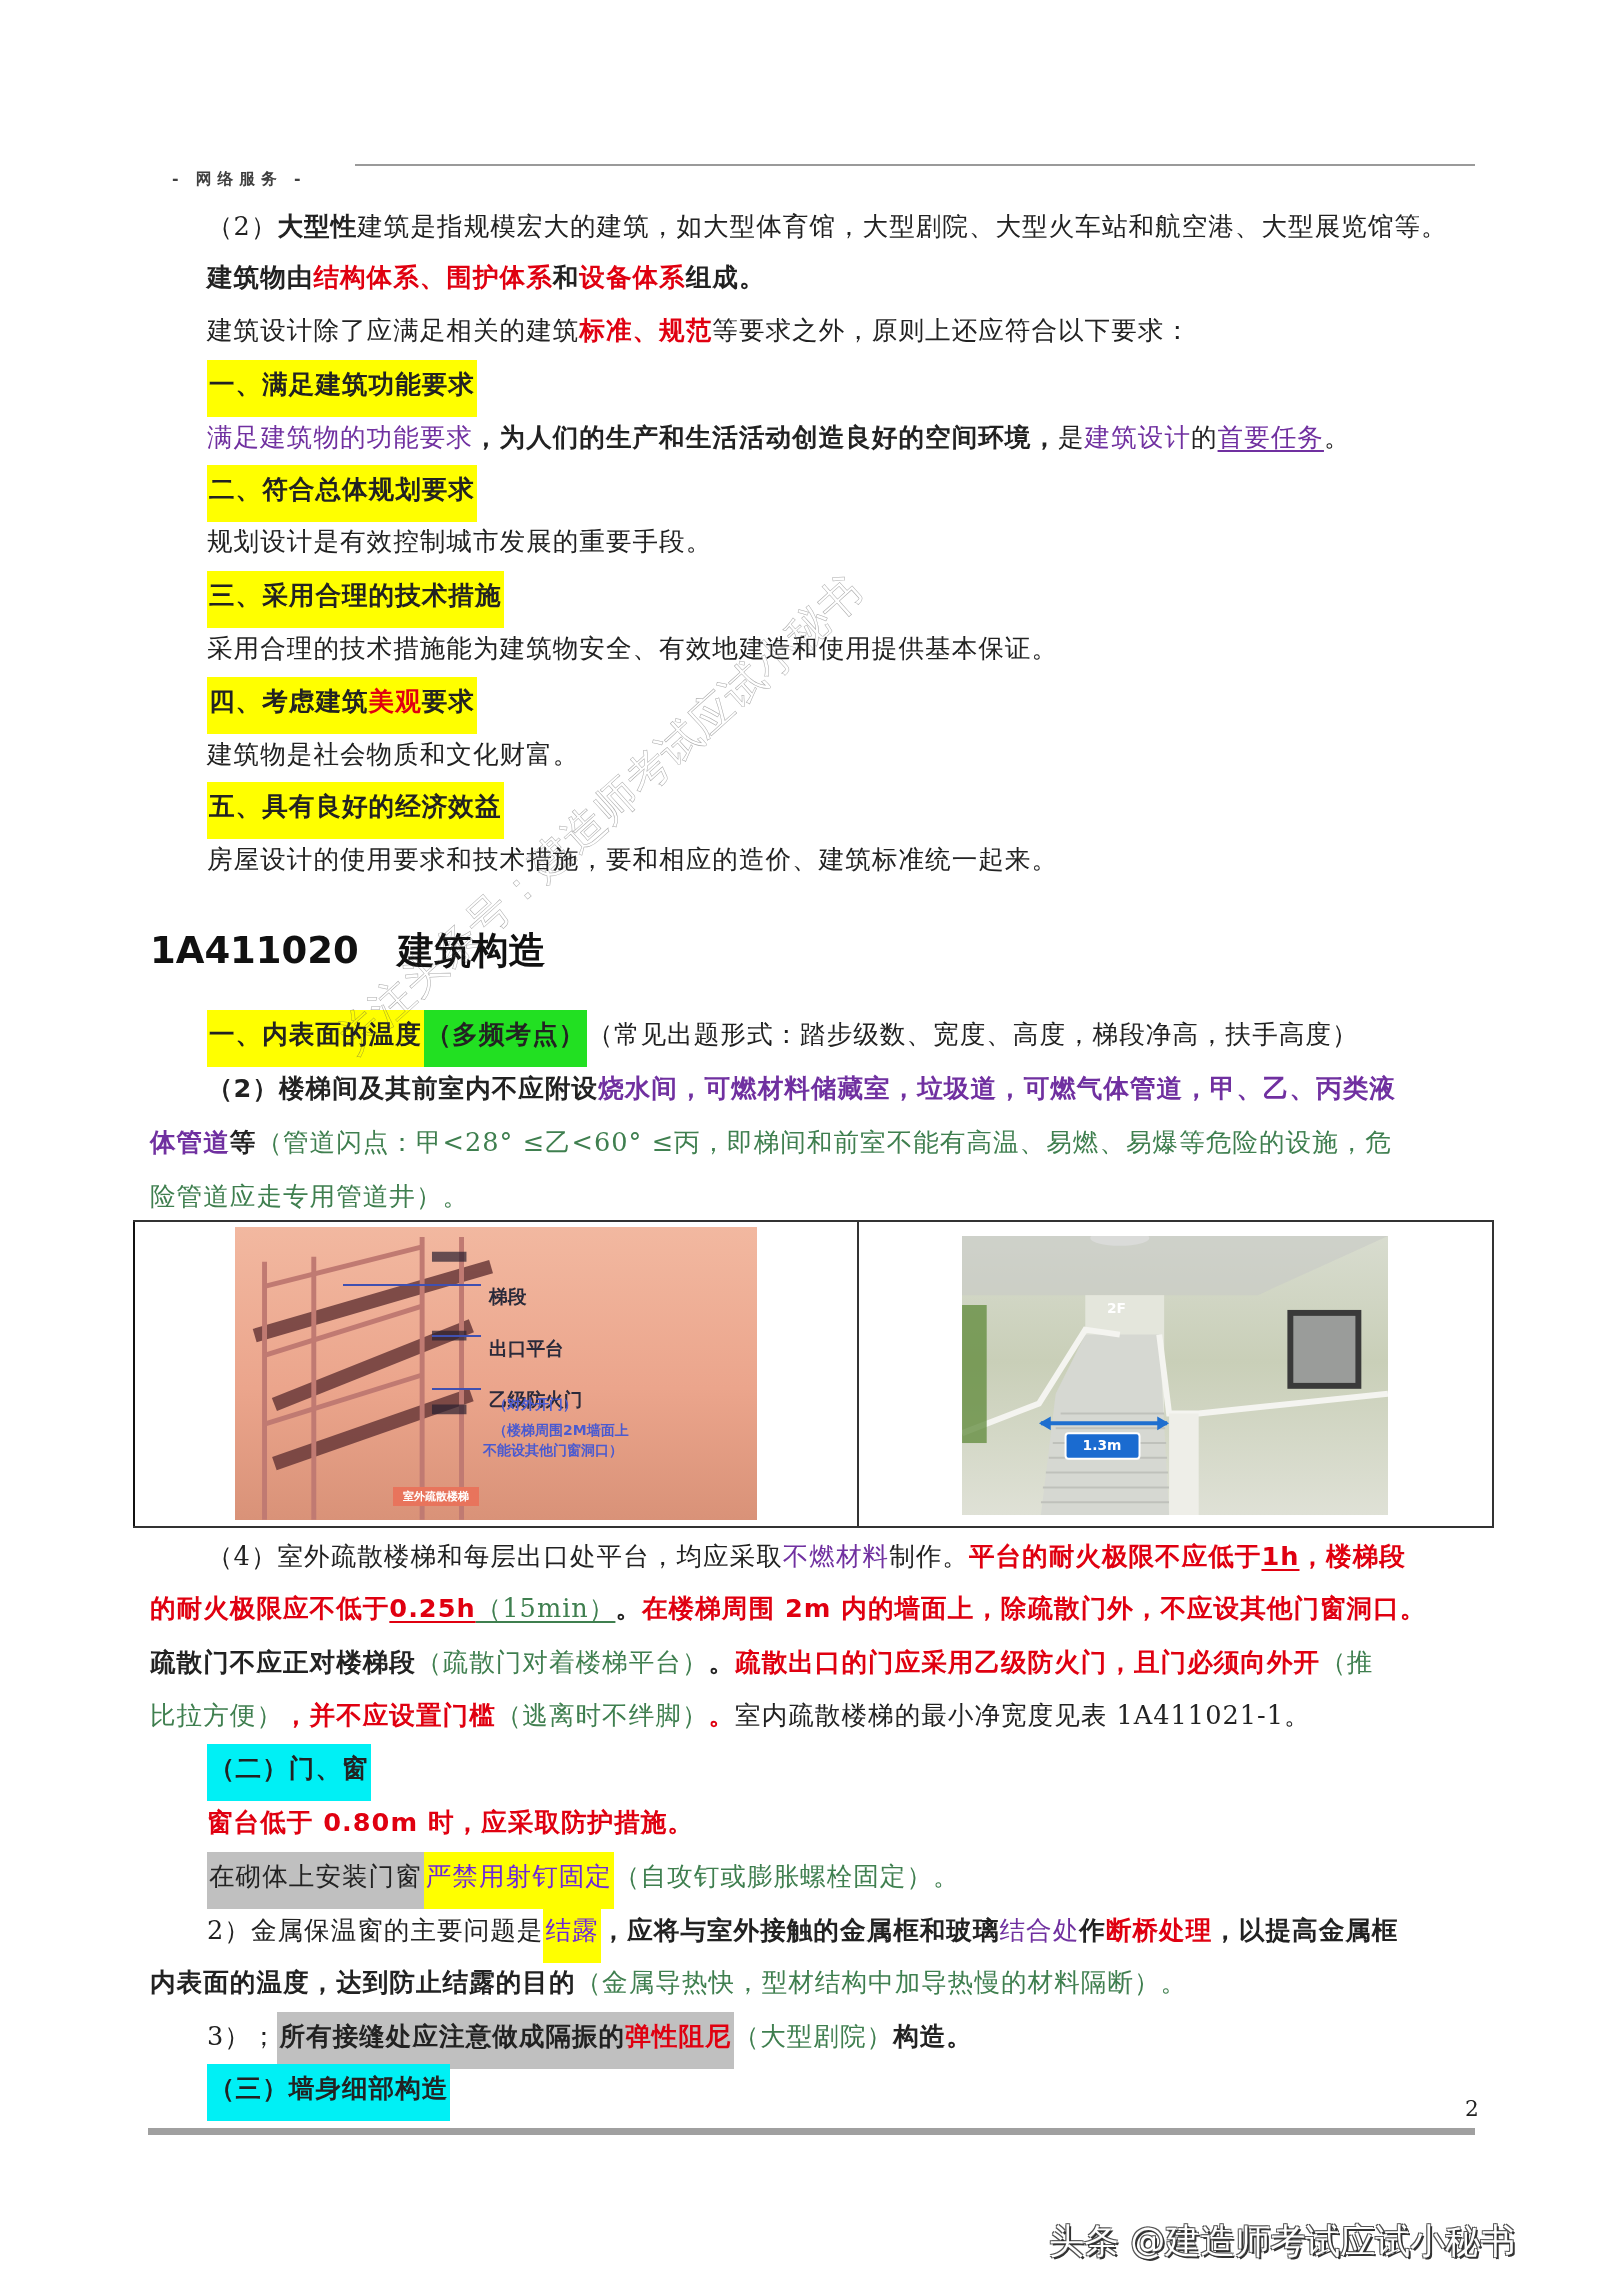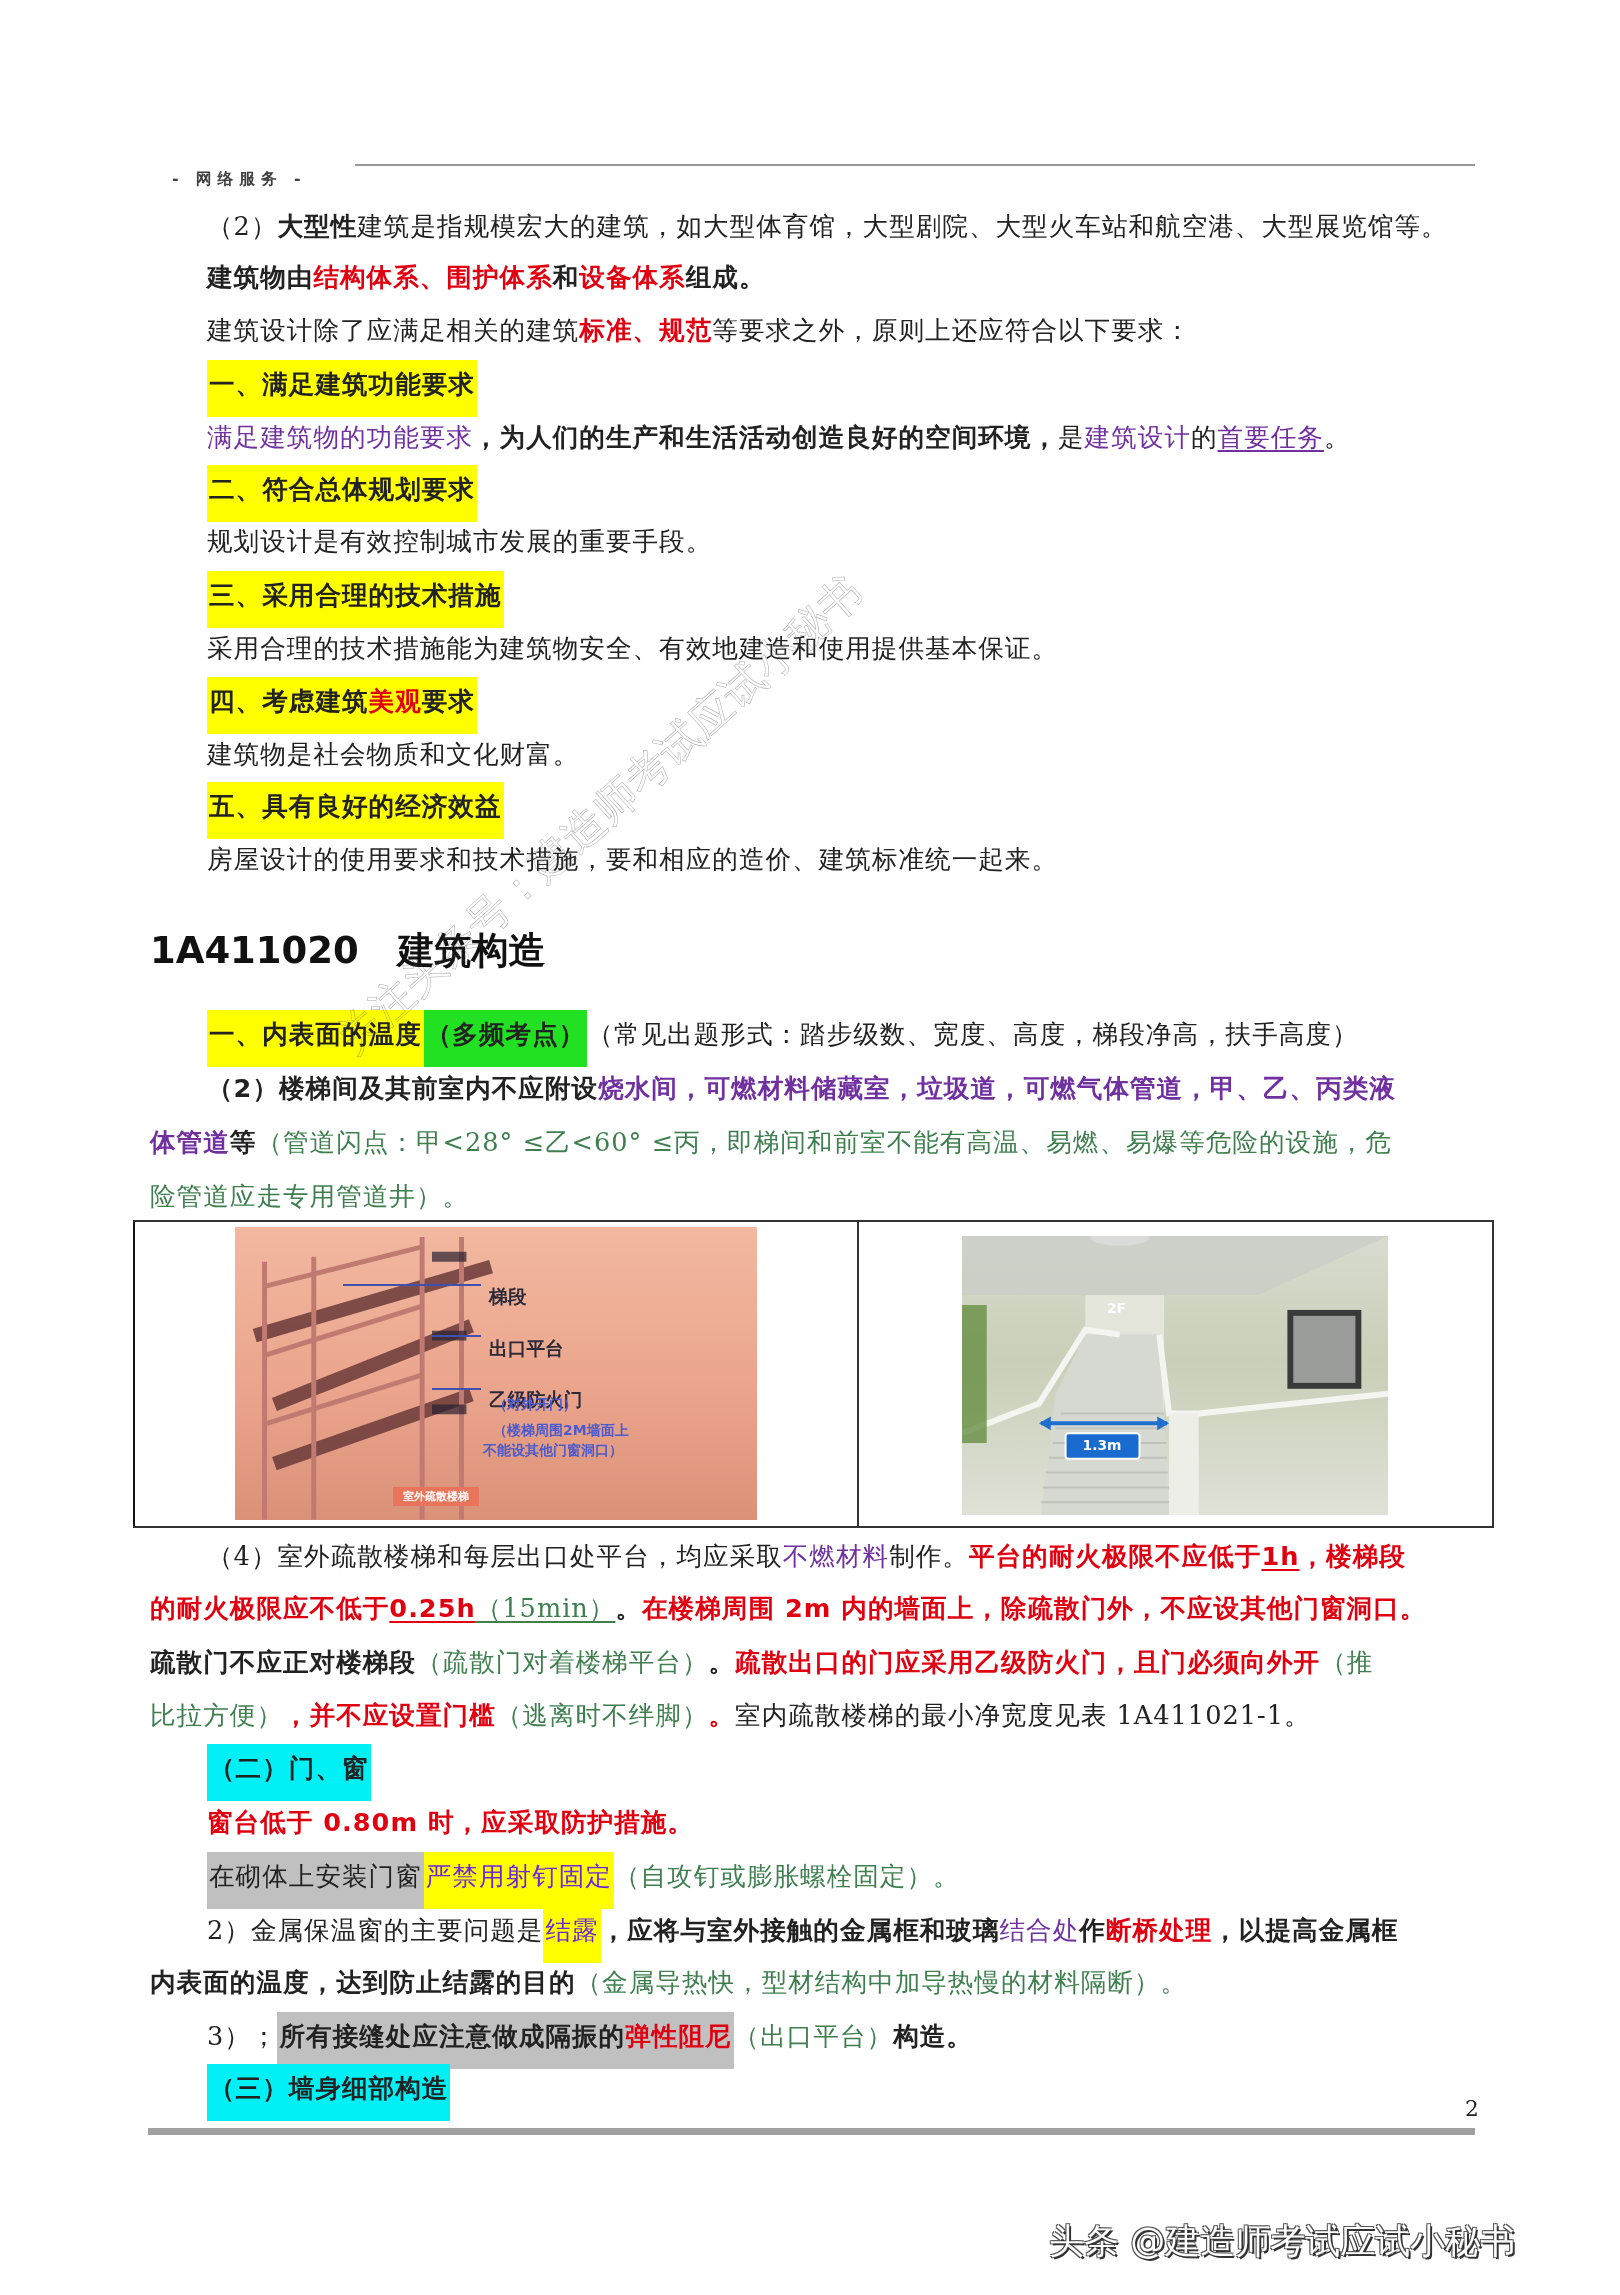--- a/index.html
+++ b/index.html
@@ -195,21 +195,21 @@
 <div class="line" style="top:1852px;">
   <span class="hbox hl-grey">在砌体上安装门窗</span><span class="hbox hl-yellow olive">严禁用射钉固定</span><span class="green">（自攻钉或膨胀螺栓固定）。</span>
 </div>
 <div class="line" style="top:1906px;">
   <span>2）金属保温窗的主要问题是</span><span class="hbox hl-yellow olive">结露</span><span class="b">，应将与室外接触的金属框和玻璃</span><span class="purple">结合处</span><span class="b">作</span><span class="red">断桥处理</span><span class="b">，以提高金属框</span>
 </div>
 <div class="line ind0" style="top:1958px;">
   <span class="b">内表面的温度，达到防止结露的目的</span><span class="green">（金属导热快，型材结构中加导热慢的材料隔断）。</span>
 </div>
 <div class="line" style="top:2012px;">
-  <span>3）；</span><span class="hbox hl-grey b"><span>所有接缝处应注意做成隔振的</span><span class="redn">弹性阻尼</span></span><span class="green">（出口平台）</span><span class="b">构造。</span>
+  <span>3）；</span><span class="hbox hl-grey b"><span>所有接缝处应注意做成隔振的</span><span class="redn">弹性阻尼</span></span><span class="green">（大型剧院）</span><span class="b">构造。</span>
 </div>
 
 <div class="line" style="top:2064px;">
   <span class="hbox hl-cyan b">（三）墙身细部构造</span>
 </div>
 
 <div class="abs page-num">2</div>
 <div class="abs page-bar"></div>
 <div class="abs bottom-wm">头条 @建造师考试应试小秘书</div>
 

